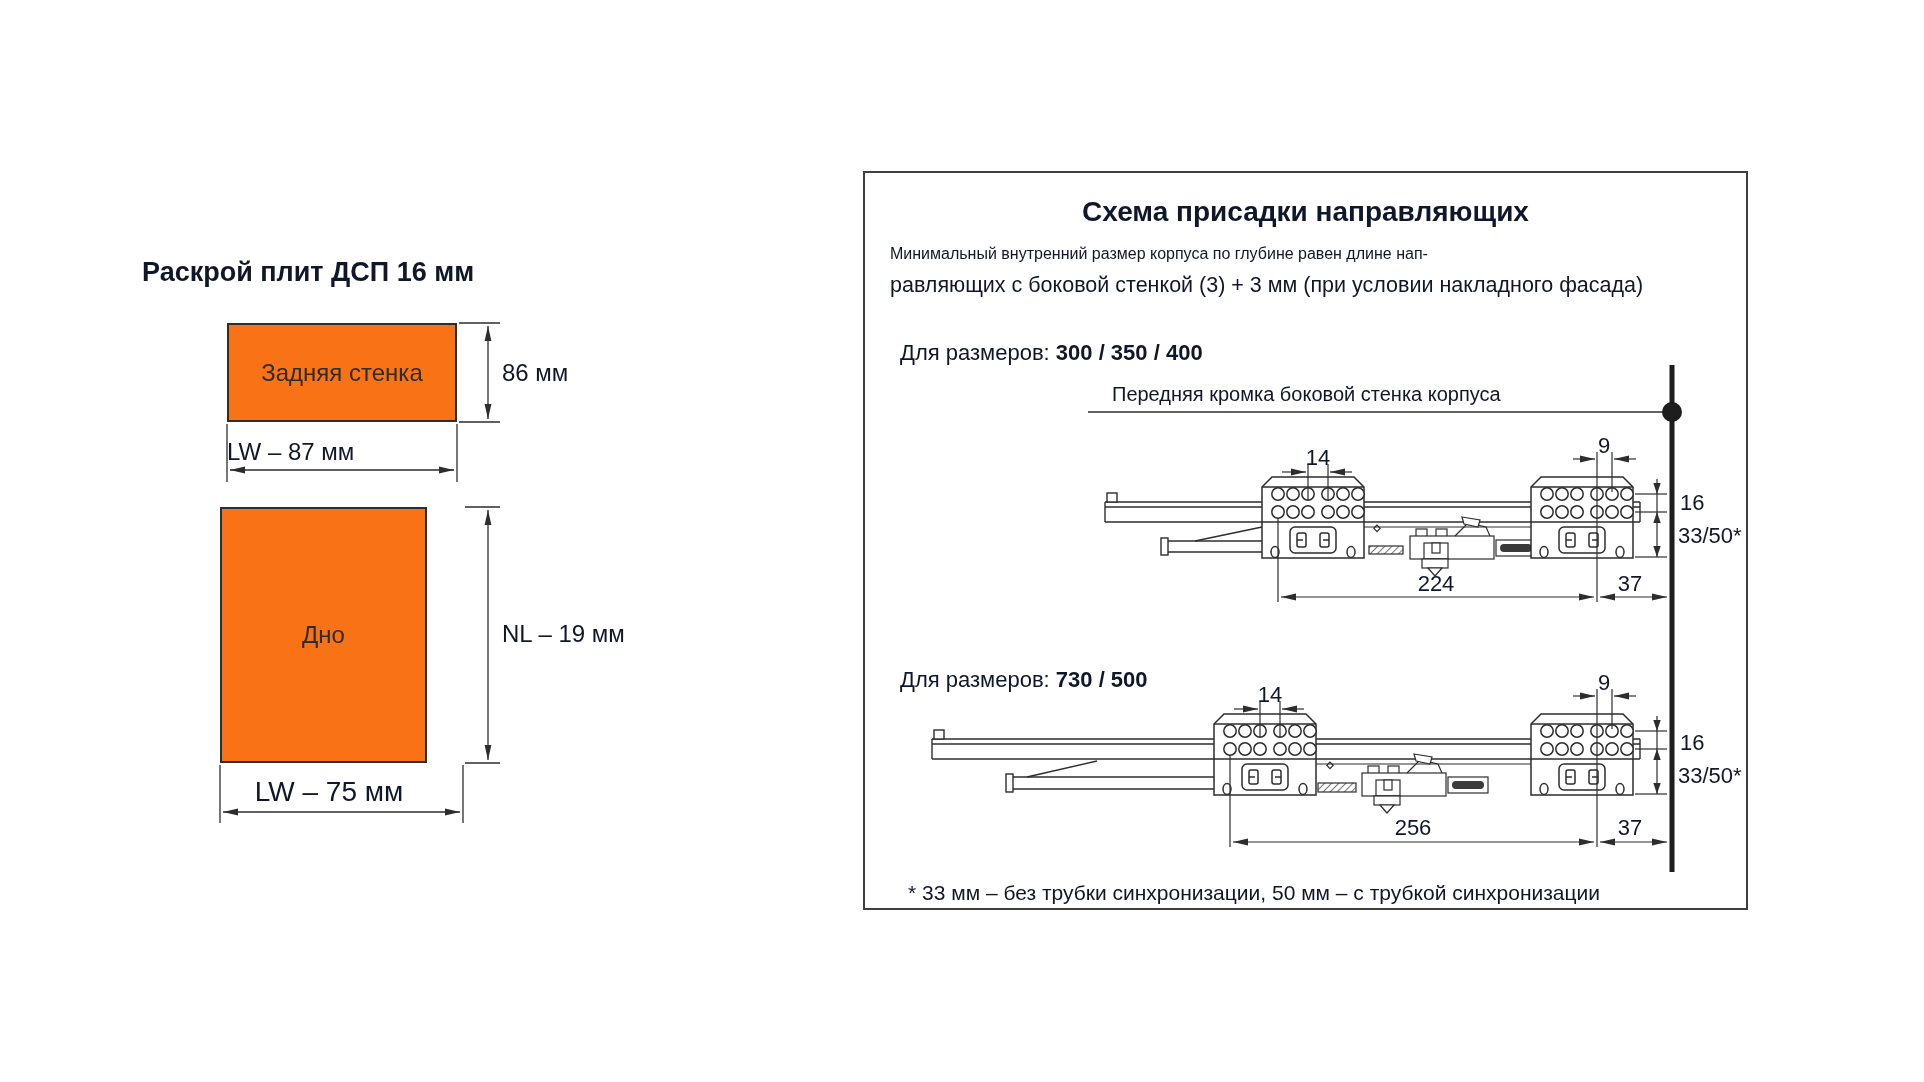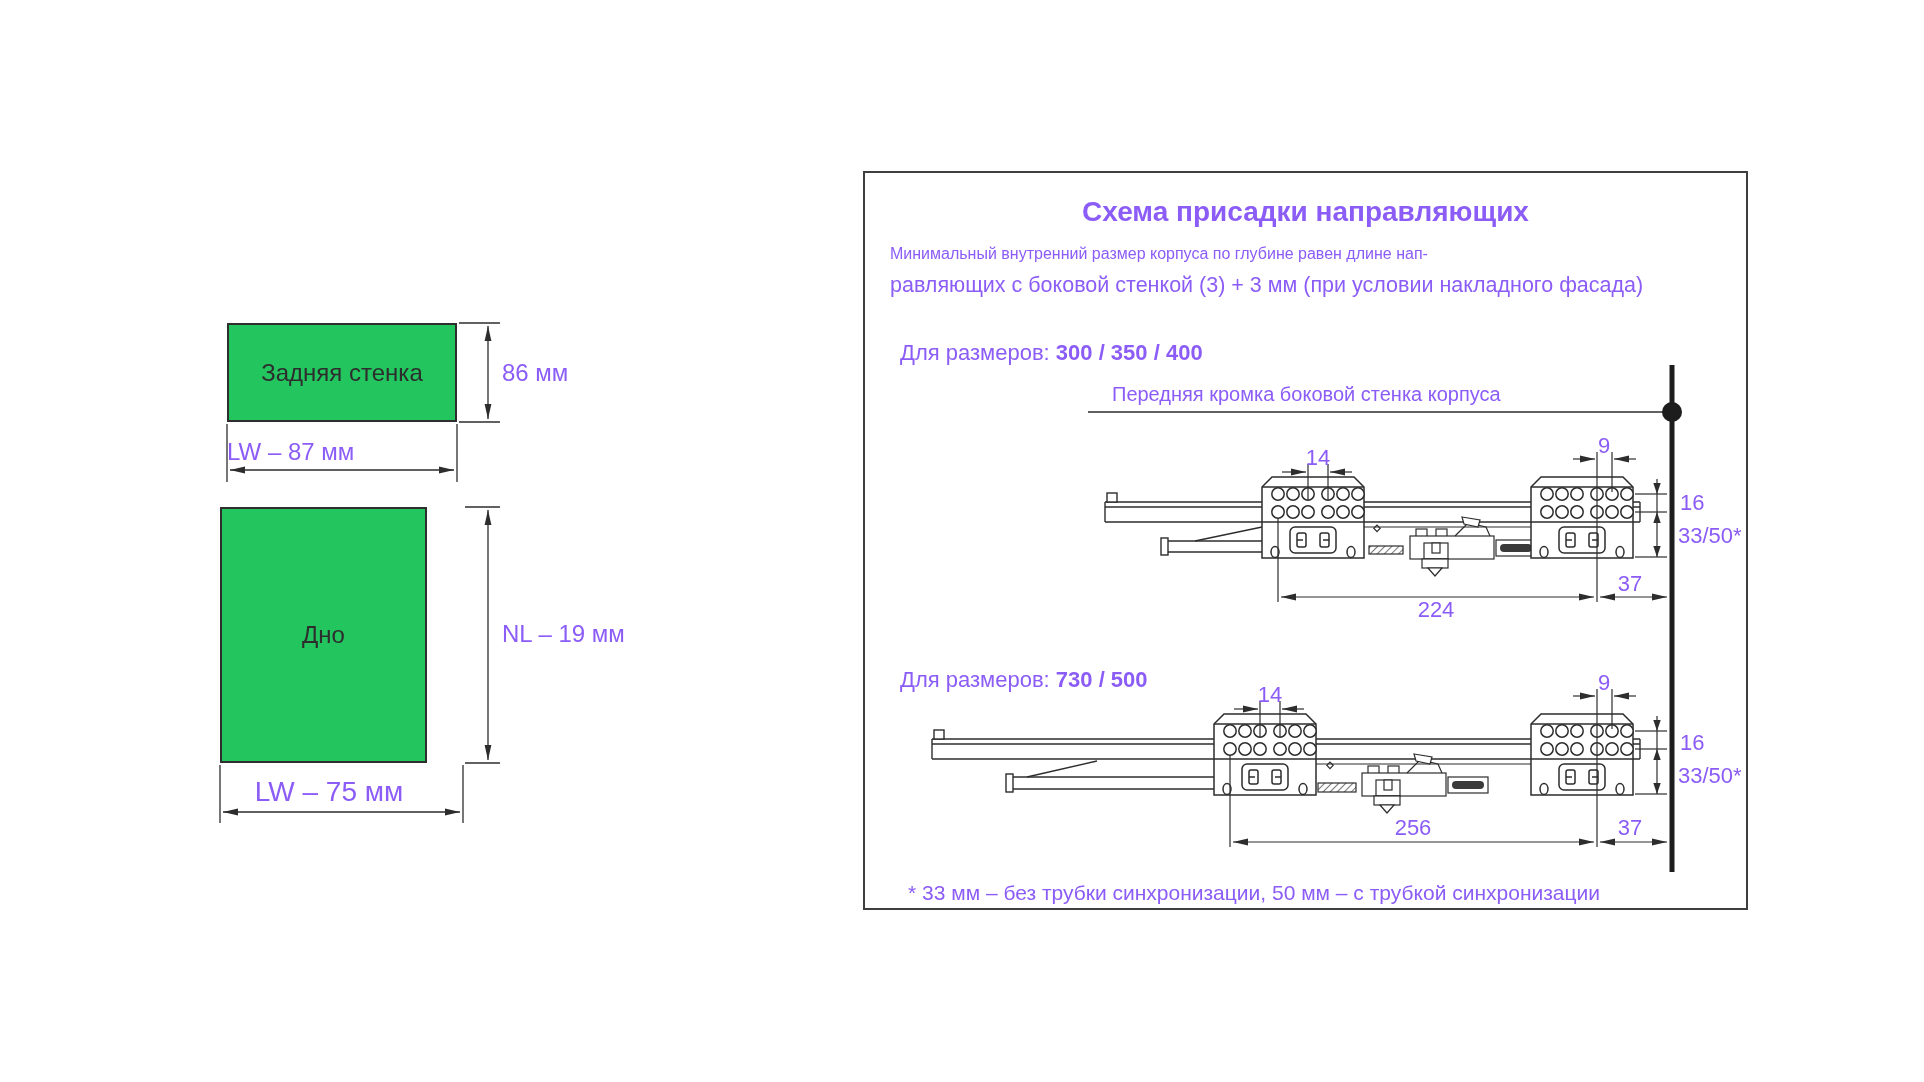--- a/index.html
+++ b/index.html
@@ -1,33 +1,34 @@
 <!DOCTYPE html>
 <html><head>
 <meta charset="utf-8">
 <style>
   html,body{margin:0;padding:0;background:#fff;}
   .stage{position:relative;width:1924px;height:1082px;background:#fff;overflow:hidden;
          font-family:"Liberation Sans",sans-serif;color:#2d2d2d;}
-  .t{position:absolute;white-space:nowrap;color:#8b5cf6;line-height:1.15;}
+  .t{position:absolute;white-space:nowrap;color:#0f172a;line-height:1.15;}
   .b{font-weight:700;}
   .ctr{transform:translateX(-50%);}
-  .plate{position:absolute;background:#22c55e;border:2px solid #2e2e2e;
+  .plate{position:absolute;background:#f97316;border:2px solid #2e2e2e;
          display:flex;align-items:center;justify-content:center;box-sizing:border-box;}
   .plate span{font-size:24px;color:#2d2d2d;}
   .schemebox{position:absolute;left:863px;top:171px;width:885px;height:739px;
              border:2px solid #3f3f3f;box-sizing:border-box;background:#fff;}
   svg.lines{position:absolute;left:0;top:0;z-index:3;}
   .z4{z-index:4;}
 </style>
 </head>
 <body>
 
 <div class="stage">
 
+  <div class="t b" style="left:142px;top:257px;font-size:27px;">Раскрой плит ДСП 16 мм</div>
 
   <div class="plate" style="left:227px;top:323px;width:230px;height:99px;">
     <span>Задняя стенка</span>
   </div>
   <div class="t" style="left:502px;top:359px;font-size:24px;">86 мм</div>
   <div class="t" style="left:227px;top:438px;width:230px;font-size:24px;">LW – 87 мм</div>
 
   <div class="plate" style="left:220px;top:507px;width:207px;height:256px;">
     <span>Дно</span>
   </div>
@@ -44,21 +45,21 @@
     <span>Для размеров:</span>
     <span class="b">300 / 350 / 400</span>
   </div>
 
   <div class="t z4" style="left:1112px;top:383px;font-size:20px;">Передняя кромка боковой стенка корпуса</div>
 
   <div class="t ctr z4" style="left:1318px;top:445px;font-size:22px;">14</div>
   <div class="t ctr z4" style="left:1604px;top:433px;font-size:22px;">9</div>
   <div class="t z4" style="left:1680px;top:490px;font-size:22px;">16</div>
   <div class="t z4" style="left:1678px;top:523px;font-size:22px;">33/50*</div>
-  <div class="t ctr z4" style="left:1436px;top:597px;font-size:22px;">224</div>
+  <div class="t ctr z4" style="left:1436px;top:571px;font-size:22px;">224</div>
   <div class="t ctr z4" style="left:1630px;top:571px;font-size:22px;">37</div>
 
   <div class="t z4" style="left:900px;top:667px;font-size:22px;">
     <span>Для размеров:</span>
     <span class="b">730 / 500</span>
   </div>
 
   <div class="t ctr z4" style="left:1270px;top:682px;font-size:22px;">14</div>
   <div class="t ctr z4" style="left:1604px;top:670px;font-size:22px;">9</div>
   <div class="t z4" style="left:1680px;top:730px;font-size:22px;">16</div>

